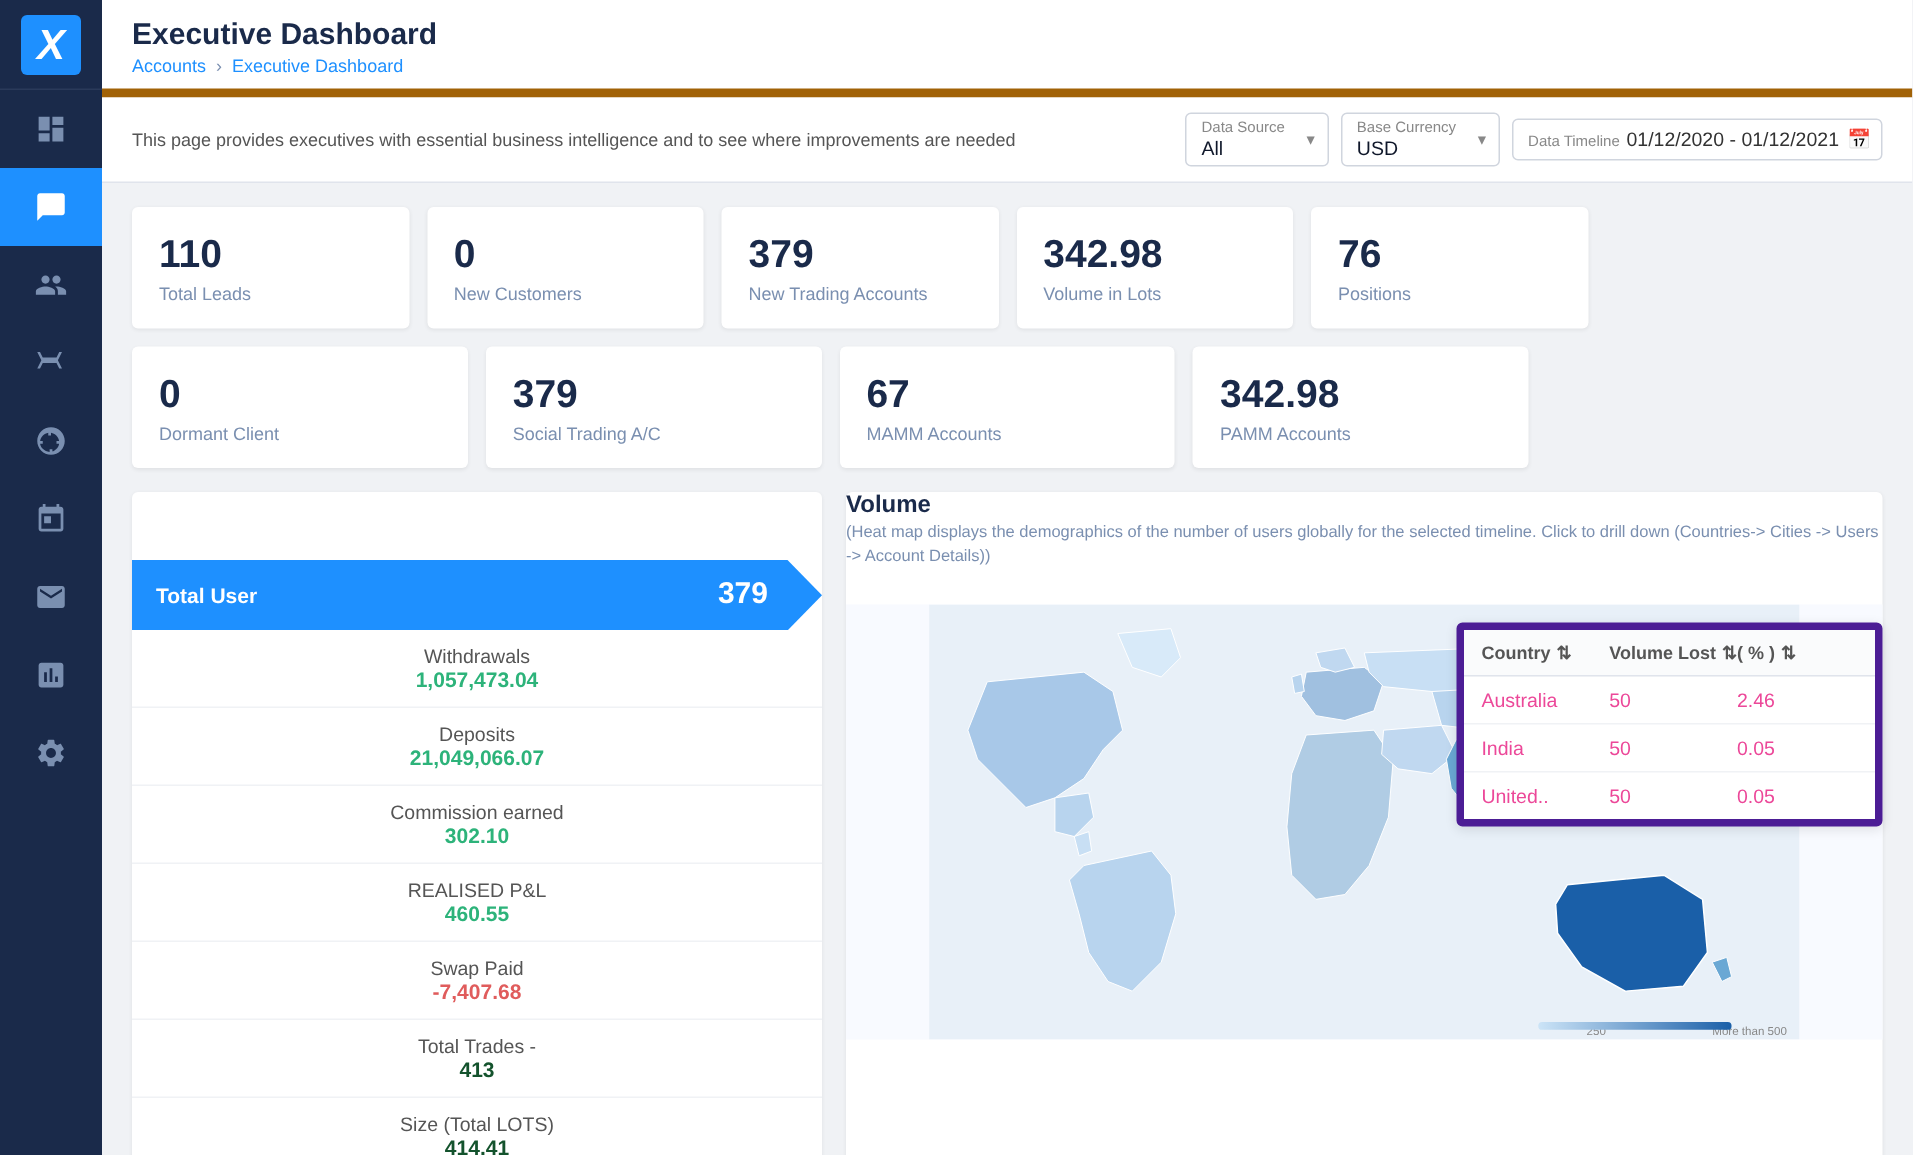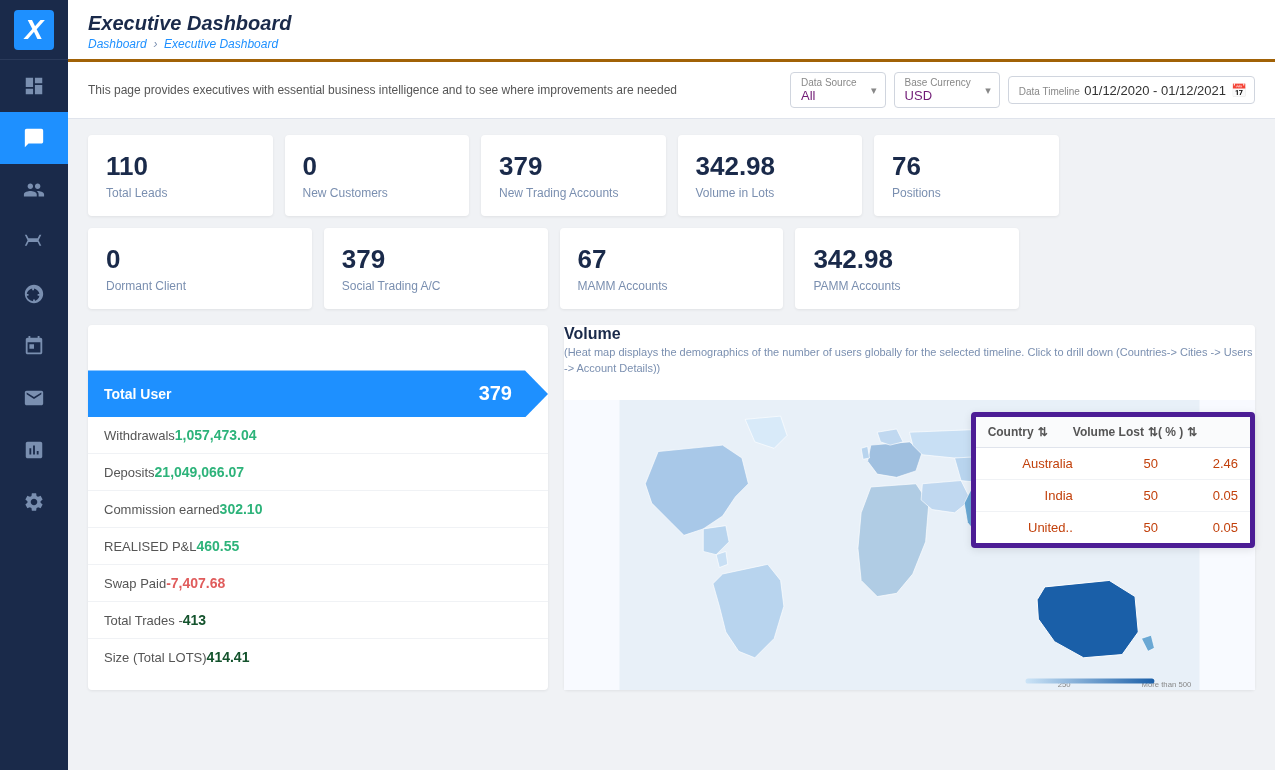--- a/index.html
+++ b/index.html
@@ -54,23 +54,22 @@
     .main {
       flex: 1;
       display: flex;
       flex-direction: column;
       overflow: hidden;
     }
 
     
     .top-header {
       background: #fff;
-      border-bottom: 3px solid #a16207;
+      border-bottom: 6px solid #a16207;
       padding: 12px 20px 8px;
-      font-style: italic;
     }
     .page-title-main {
       font-size: 20px;
       font-weight: 600;
       color: #1a2a4a;
     }
     .breadcrumb {
       font-size: 12px;
       color: #7a8fb0;
       margin-top: 2px;
@@ -99,21 +98,21 @@
     .filter-select-wrap {
       position: relative;
       border: 1px solid #d0d5de;
       border-radius: 4px;
       padding: 4px 28px 4px 10px;
       min-width: 90px;
       background: #fff;
       cursor: pointer;
     }
     .filter-select-wrap .fl { font-size: 10px; color: #888; display: block; }
-    .filter-select-wrap .fv { font-size: 13px; color: #701a75; display: block; font-weight: 500; }
+    .filter-select-wrap .fv { font-size: 13px; color: #0f172a; display: block; font-weight: 500; }
     .filter-select-wrap::after {
       content: '▾';
       position: absolute;
       right: 8px;
       top: 50%;
       transform: translateY(-50%);
       color: #888;
       font-size: 11px;
     }
     .date-range-wrap {
@@ -207,20 +206,21 @@
       font-size: 20px;
       font-weight: 700;
       margin-right: 20px;
     }
     .metric-row {
       display: flex;
       justify-content: flex-start;
       align-items: center;
       padding: 10px 16px;
       border-bottom: 1px solid #f0f2f5;
+      flex-direction: column;
     }
     .metric-row:last-child { border-bottom: none; }
     .metric-name {
       font-size: 13px;
       color: #555;
     }
     .metric-val {
       font-size: 14px;
       font-weight: 600;
     }
@@ -287,21 +287,21 @@
       gap: 4px;
     }
     .dt-col-header span { cursor: pointer; }
     .data-table-row {
       display: grid;
       grid-template-columns: 1fr 1fr 80px;
       padding: 8px 12px;
       border-bottom: 1px solid #f0f2f5;
     }
     .data-table-row:last-child { border-bottom: none; }
-    .dt-cell { font-size: 13px; color: #c2410c; text-align: right; }
+    .dt-cell { font-size: 13px; color: #ec4899; }
   </style>
 </head>
 <body>
 
 <div class="sidebar">
   <div class="sidebar-logo">
     <div class="logo-x">X</div>
   </div>
 
   <div class="sidebar-item-nav" title="Dashboard">
@@ -357,21 +357,21 @@
         <path d="M19.14,12.94c0.04-0.3,0.06-0.61,0.06-0.94c0-0.32-0.02-0.64-0.07-0.94l2.03-1.58c0.18-0.14,0.23-0.41,0.12-0.61 l-1.92-3.32c-0.12-0.22-0.37-0.29-0.59-0.22l-2.39,0.96c-0.5-0.38-1.03-0.7-1.62-0.94L14.4,2.81c-0.04-0.24-0.24-0.41-0.48-0.41 h-3.84c-0.24,0-0.43,0.17-0.47,0.41L9.25,5.35C8.66,5.59,8.12,5.92,7.63,6.29L5.24,5.33c-0.22-0.08-0.47,0-0.59,0.22L2.74,8.87 C2.62,9.08,2.66,9.34,2.86,9.48l2.03,1.58C4.84,11.36,4.8,11.69,4.8,12s0.02,0.64,0.07,0.94l-2.03,1.58 c-0.18,0.14-0.23,0.41-0.12,0.61l1.92,3.32c0.12,0.22,0.37,0.29,0.59,0.22l2.39-0.96c0.5,0.38,1.03,0.7,1.62,0.94l0.36,2.54 c0.05,0.24,0.24,0.41,0.48,0.41h3.84c0.24,0,0.44-0.17,0.47-0.41l0.36-2.54c0.59-0.24,1.13-0.56,1.62-0.94l2.39,0.96 c0.22,0.08,0.47,0,0.59-0.22l1.92-3.32c0.12-0.22,0.07-0.47-0.12-0.61L19.14,12.94z M12,15.6c-1.98,0-3.6-1.62-3.6-3.6 s1.62-3.6,3.6-3.6s3.6,1.62,3.6,3.6S13.98,15.6,12,15.6z"></path>
       </svg>
   </div>
 </div>
 
 <div class="main">
 
   <div class="top-header">
     <div class="page-title-main">Executive Dashboard</div>
     <div class="breadcrumb">
-      <span>Dashboard</span>
+      <span>Accounts</span>
       &nbsp;›&nbsp;
       <span>Executive Dashboard</span>
     </div>
   </div>
 
   <div class="filter-bar">
     <div class="filter-desc">This page provides executives with essential business intelligence and to see where improvements are needed</div>
     <div class="filter-group">
       <div class="filter-select-wrap">
         <span class="fl">Data Source</span>

